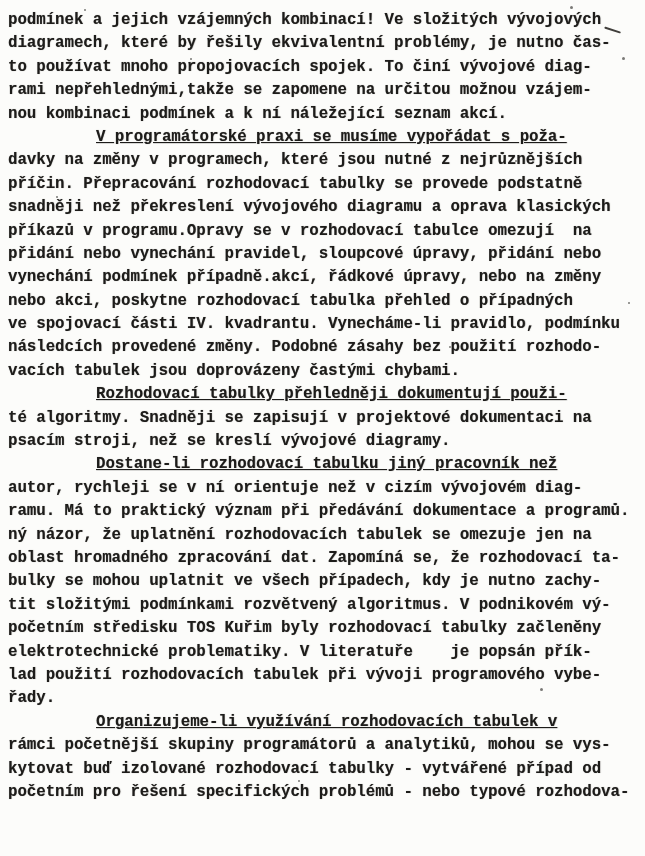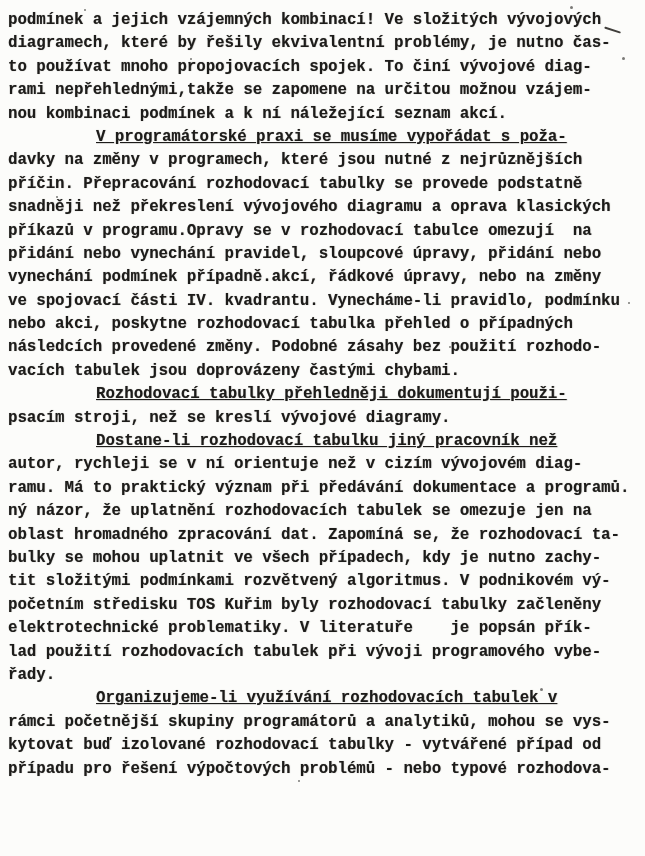--- a/index.html
+++ b/index.html
@@ -65,41 +65,42 @@
       <div class="line">to používat mnoho propojovacích spojek. To činí vývojové diag-</div>
       <div class="line">rami nepřehlednými,takže se zapomene na určitou možnou vzájem-</div>
       <div class="line">nou kombinaci podmínek a k ní náležející seznam akcí.</div>
       <div class="line indent">V programátorské praxi se musíme vypořádat s poža-</div>
       <div class="line">davky na změny v programech, které jsou nutné z nejrůznějších</div>
       <div class="line">příčin. Přepracování rozhodovací tabulky se provede podstatně</div>
       <div class="line">snadněji než překreslení vývojového diagramu a oprava klasických</div>
       <div class="line">příkazů v programu.Opravy se v rozhodovací tabulce omezují  na</div>
       <div class="line">přidání nebo vynechání pravidel, sloupcové úpravy, přidání nebo</div>
       <div class="line">vynechání podmínek případně.akcí, řádkové úpravy, nebo na změny</div>
+      <div class="line">nebo akci, poskytne rozhodovací tabulka přehled o případných</div>
       <div class="line">ve spojovací části IV. kvadrantu. Vynecháme-li pravidlo, podmínku</div>
-      <div class="line">nebo akci, poskytne rozhodovací tabulka přehled o případných</div>
       <div class="line">následcích provedené změny. Podobné zásahy bez použití rozhodo-</div>
       <div class="line">vacích tabulek jsou doprovázeny častými chybami.</div>
       <div class="line indent">Rozhodovací tabulky přehledněji dokumentují použi-</div>
+      <div class="line">té algoritmy. Snadněji se zapisují v projektové dokumentaci na</div>
       <div class="line">psacím stroji, než se kreslí vývojové diagramy.</div>
       <div class="line indent">Dostane-li rozhodovací tabulku jiný pracovník než</div>
       <div class="line">autor, rychleji se v ní orientuje než v cizím vývojovém diag-</div>
       <div class="line">ramu. Má to praktický význam při předávání dokumentace a programů.</div>
       <div class="line">ný názor, že uplatnění rozhodovacích tabulek se omezuje jen na</div>
       <div class="line">oblast hromadného zpracování dat. Zapomíná se, že rozhodovací ta-</div>
       <div class="line">bulky se mohou uplatnit ve všech případech, kdy je nutno zachy-</div>
       <div class="line">tit složitými podmínkami rozvětvený algoritmus. V podnikovém vý-</div>
       <div class="line">početním středisku TOS Kuřim byly rozhodovací tabulky začleněny</div>
       <div class="line">elektrotechnické problematiky. V literatuře    je popsán přík-</div>
       <div class="line">lad použití rozhodovacích tabulek při vývoji programového vybe-</div>
       <div class="line">řady.</div>
       <div class="line indent">Organizujeme-li využívání rozhodovacích tabulek v</div>
       <div class="line">rámci početnější skupiny programátorů a analytiků, mohou se vys-</div>
       <div class="line">kytovat buď izolované rozhodovací tabulky - vytvářené případ od</div>
-      <div class="line">případu pro řešení výpočtových problémů - nebo typové rozhodova-</div>
+      <div class="line">početním pro řešení specifických problémů - nebo typové rozhodova-</div>
     </div>
   <div class="pen-mark"></div>
   <div class="speck" style="left:570px; top:6px; width:3px; height:3px;"></div>
   <div class="speck" style="left:84px; top:9px; width:2px; height:2px;"></div>
   <div class="speck" style="left:190px; top:58px; width:2px; height:2px;"></div>
   <div class="speck" style="left:622px; top:57px; width:3px; height:3px;"></div>
   <div class="speck" style="left:515px; top:160px; width:2px; height:2px;"></div>
   <div class="speck" style="left:56px; top:196px; width:2px; height:2px;"></div>
   <div class="speck" style="left:628px; top:302px; width:2px; height:2px;"></div>
   <div class="speck" style="left:449px; top:346px; width:2px; height:2px;"></div>

